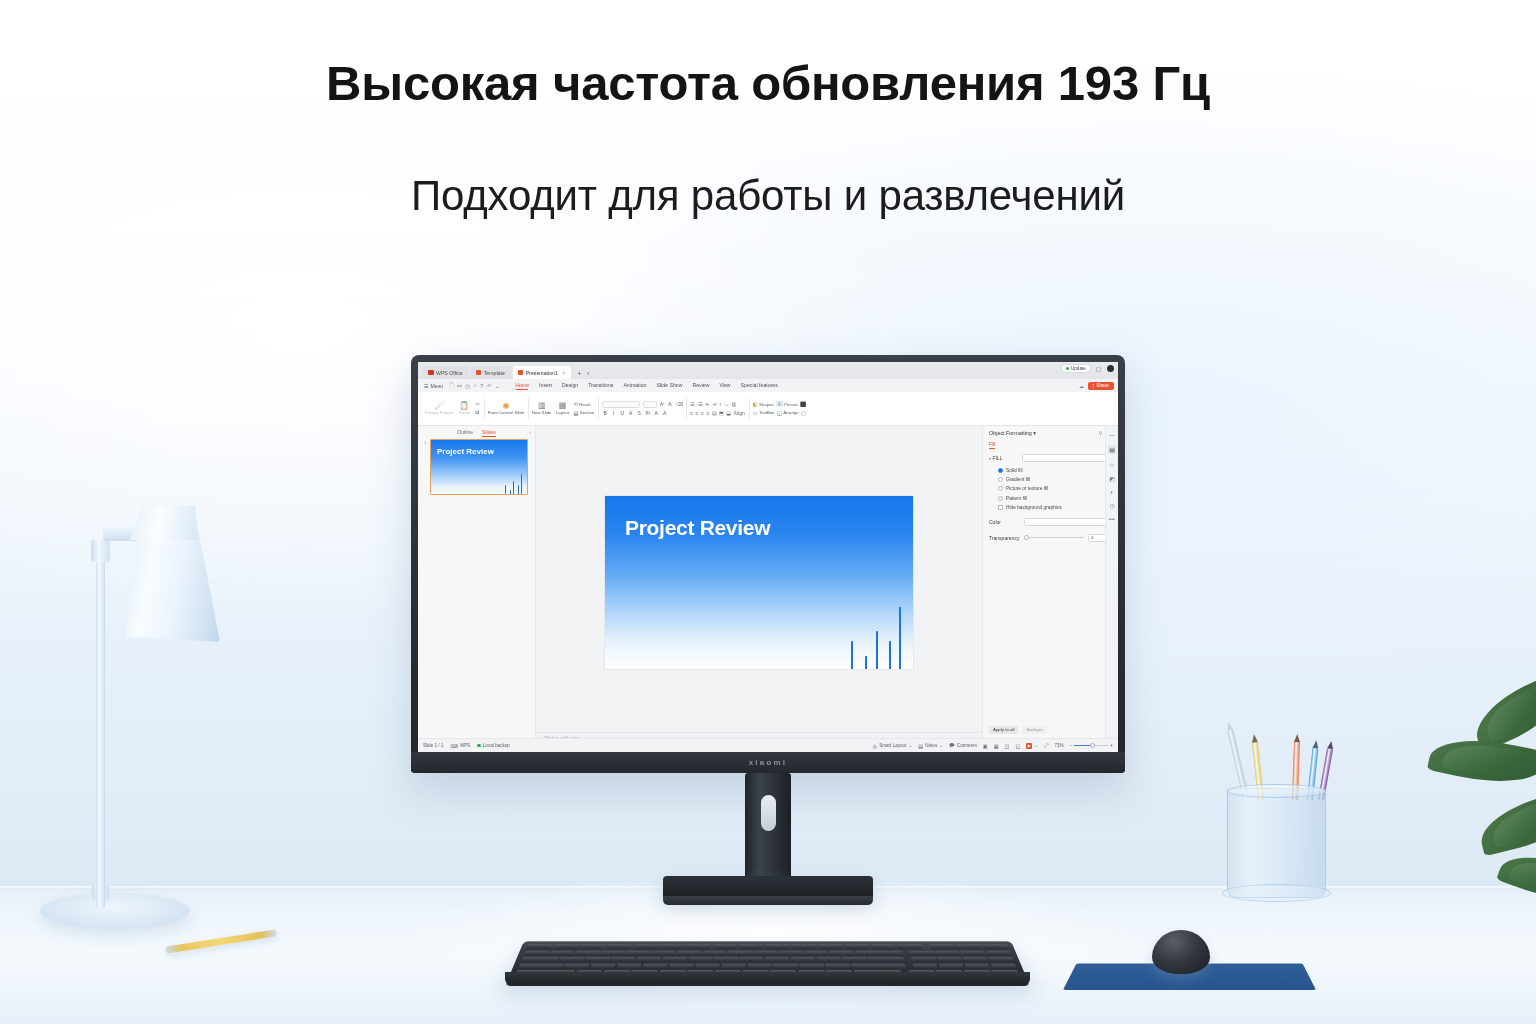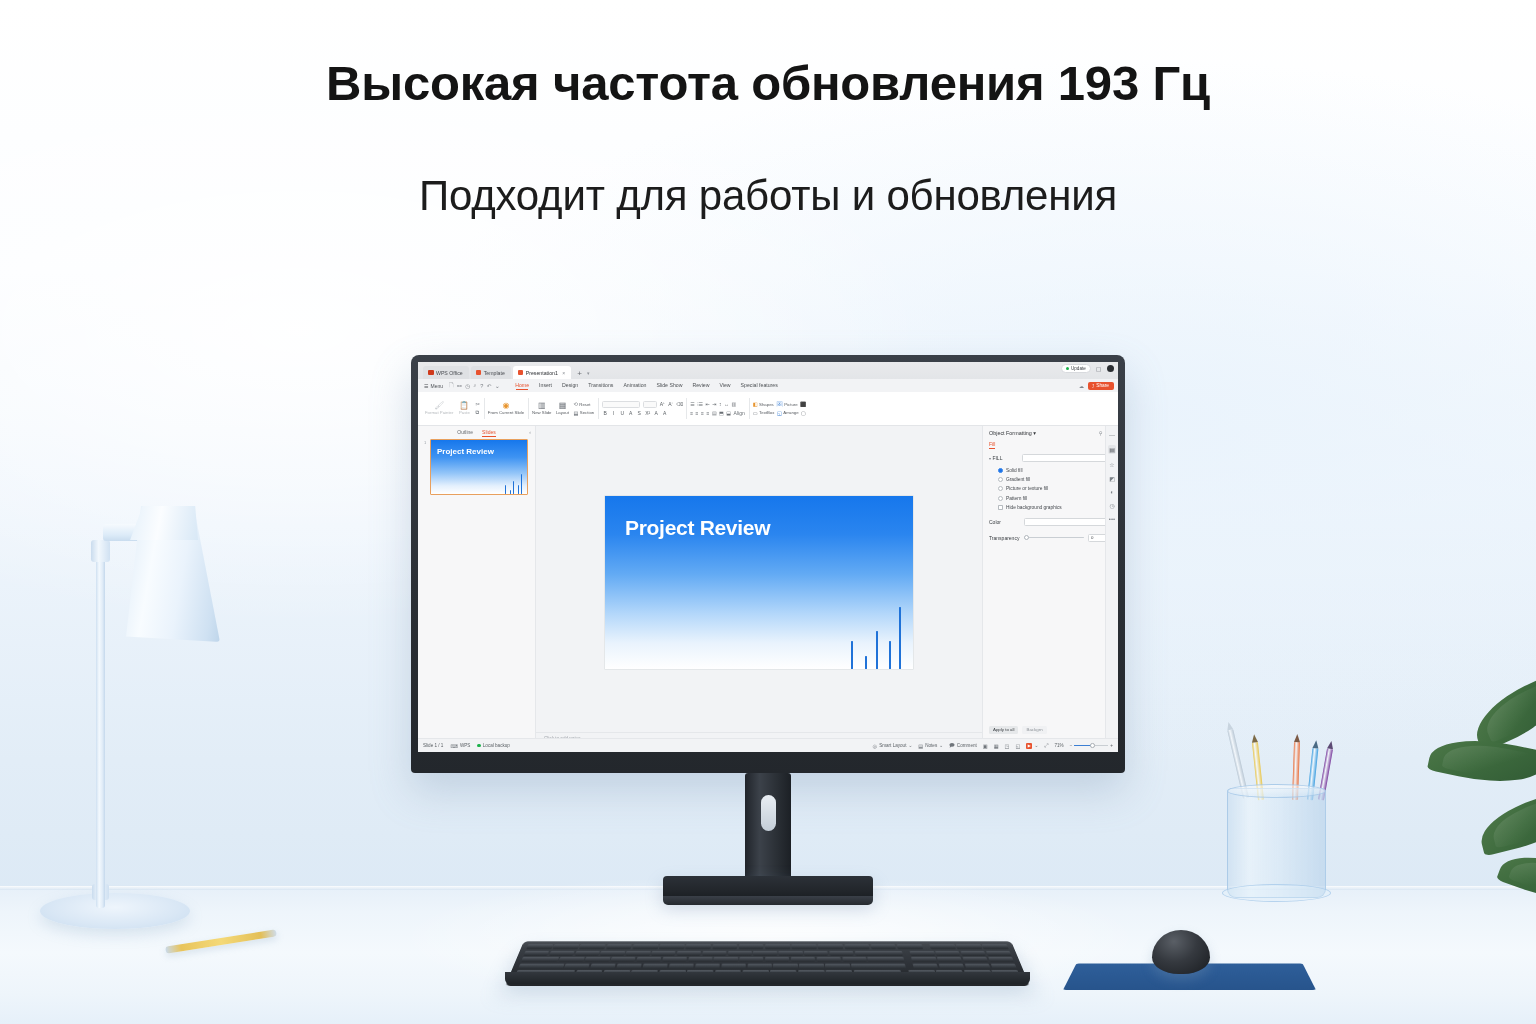--- a/index.html
+++ b/index.html
@@ -407,21 +407,21 @@
 </style>
 </head>
 <body>
 
 <div class="bg-wall"></div>
 <div class="bg-desk"></div>
 <div class="desk-edge"></div>
 <div class="desk-glow"></div>
 
 <div class="headline">Высокая частота обновления 193 Гц</div>
-<div class="subhead">Подходит для работы и обновления</div>
+<div class="subhead">Подходит для работы и развлечений</div>
 
 <div>
   <div class="lamp-base"></div>
   <div class="lamp-collar"></div>
   <div class="lamp-pole"></div>
   <div class="lamp-joint"></div>
   <div class="lamp-arm"></div>
   <div class="lamp-shade"></div>
   <div class="lamp-shade2"></div>
 </div>
@@ -801,20 +801,23 @@
               <span class="zknob"></span>
             </span>
             <span>+</span>
           </span>
         </span>
       </div>
 
     </div>
   </div>
 
+  <div class="bezel-chin">
+    <span class="brand">xiaomi</span>
+  </div>
 </div>
 
 <div class="neck"></div>
 <div class="neck-hole"></div>
 <div class="base"></div>
 <div class="base-front"></div>
 
 <div class="keyboard" id="keyboard">
     <div class="krow">
       <div class="key" style="flex: 1 1 0%;"></div>

